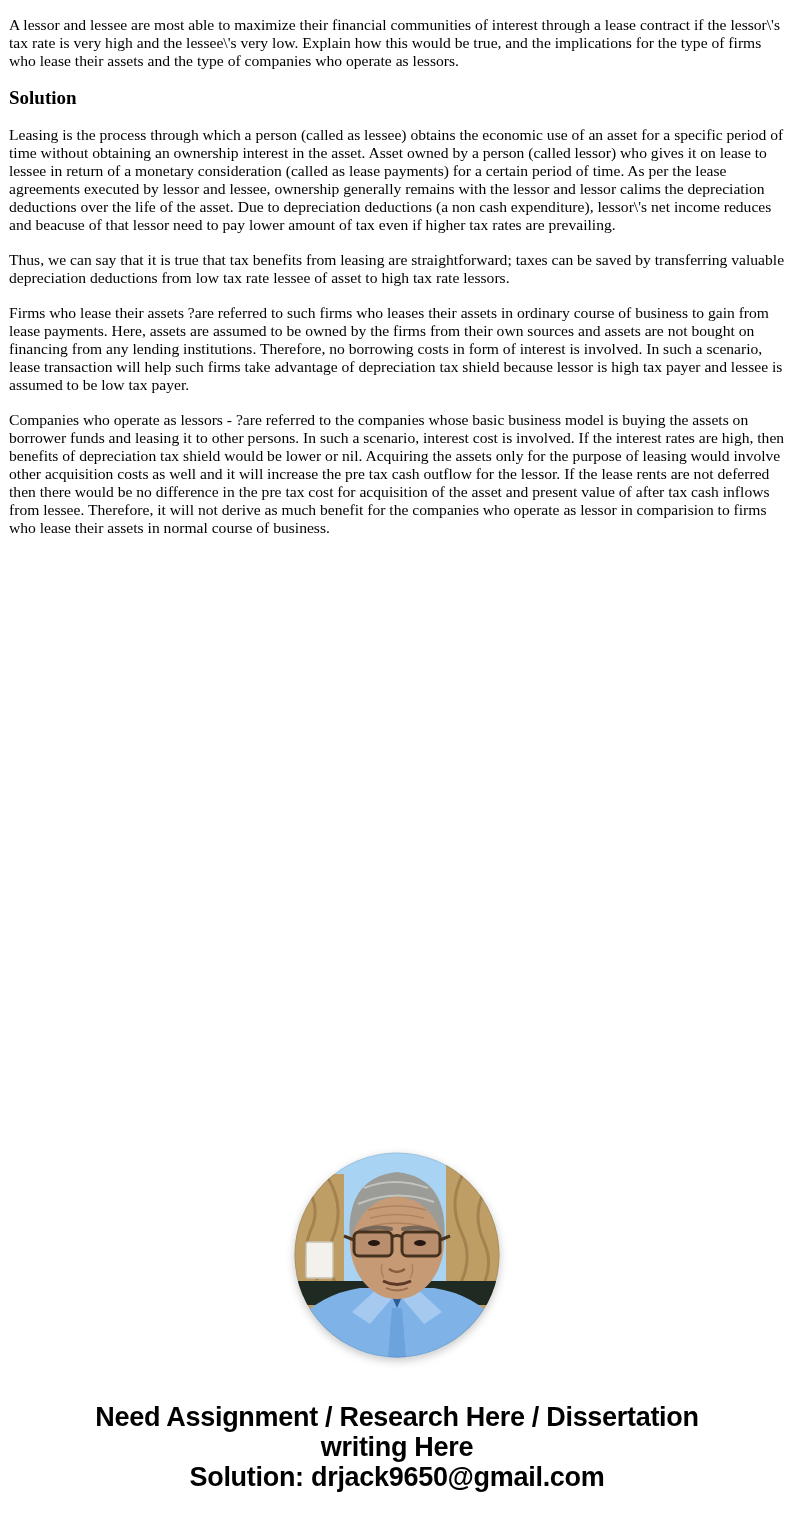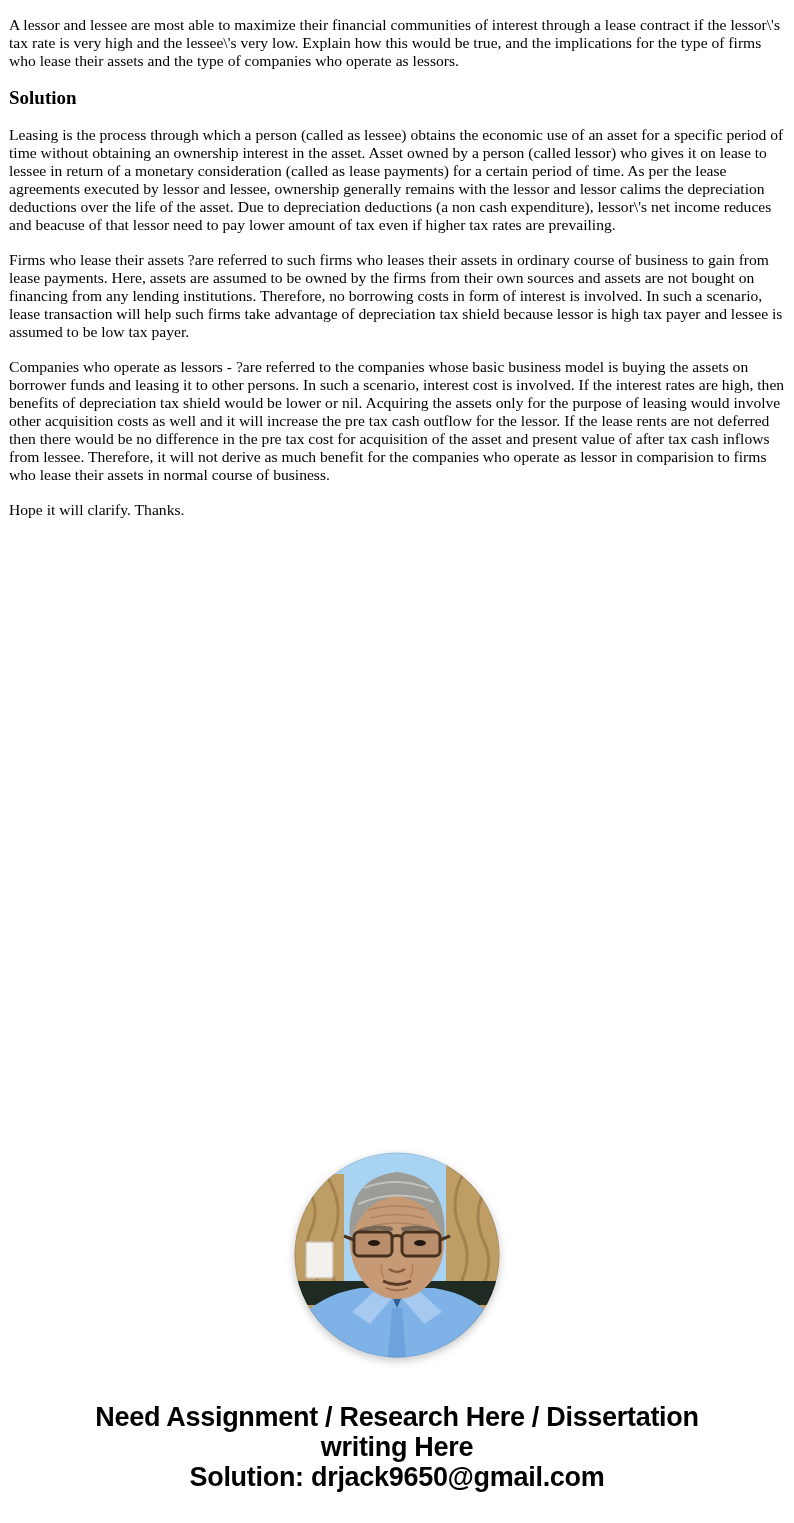--- a/index.html
+++ b/index.html
@@ -22,23 +22,23 @@
 </style>
 </head>
 <body>
 
 <div class="doc">
   <p class="para">A lessor and lessee are most able to maximize their financial communities of interest through a lease contract if the lessor\'s tax rate is very high and the lessee\'s very low. Explain how this would be true, and the implications for the type of firms who lease their assets and the type of companies who operate as lessors.</p>
 
   <h2 class="solution">Solution</h2>
 
   <p class="para"><b>Leasing</b><span> is the process through which a person (called as </span><b>lessee</b><span>) obtains the economic use of an asset for a specific period of time without obtaining an ownership interest in the asset. Asset owned by a person (called </span><b>lessor</b><span>) who gives it on lease to lessee in return of a monetary consideration (called as </span><b>lease payments</b><span>) for a certain period of time. As per the lease agreements executed by lessor and lessee, ownership generally remains with the lessor and lessor calims the depreciation deductions over the life of the asset. Due to depreciation deductions (a non cash expenditure), lessor\'s net income reduces and beacuse of that lessor need to pay lower amount of tax even if higher tax rates are prevailing.</span></p>
+  <p class="para"><span>Thus, we can say that it is true that tax benefits from leasing are straightforward; taxes can be saved by transferring valuable depreciation deductions from low tax rate lessee of asset to high tax rate lessors.</span></p>
   <p class="para"><b>Firms who lease their assets</b><span> ?are referred to such firms who leases their assets in ordinary course of business to gain from lease payments. Here, assets are assumed to be owned by the firms from their own sources and assets are not bought on financing from any lending institutions. Therefore, no borrowing costs in form of interest is involved. In such a scenario, lease transaction will help such firms take advantage of depreciation tax shield because lessor is high tax payer and lessee is assumed to be low tax payer.</span></p>
   <p class="para"><b>Companies who operate as lessors -</b><span> ?are referred to the companies whose basic business model is buying the assets on borrower funds and leasing it to other persons. In such a scenario, interest cost is involved. If the interest rates are high, then benefits of depreciation tax shield would be lower or nil. Acquiring the assets only for the purpose of leasing would involve other acquisition costs as well and it will increase the pre tax cash outflow for the lessor. If the lease rents are not deferred then there would be no difference in the pre tax cost for acquisition of the asset and present value of after tax cash inflows from lessee. Therefore, it will not derive as much benefit for the companies who operate as lessor in comparision to firms who lease their assets in normal course of business.</span></p>
-  <p class="para"><span>Hope it will clarify. Thanks.</span></p>
 </div>
 
 <div class="avatar-wrap">
   <svg class="portrait" width="206" height="206" viewBox="0 0 206 206" aria-hidden="true">
     <defs>
         <clipPath id="avclip">
           <circle cx="103" cy="103" r="102.5"></circle>
         </clipPath>
       </defs>
     <g clip-path="url(#avclip)">

